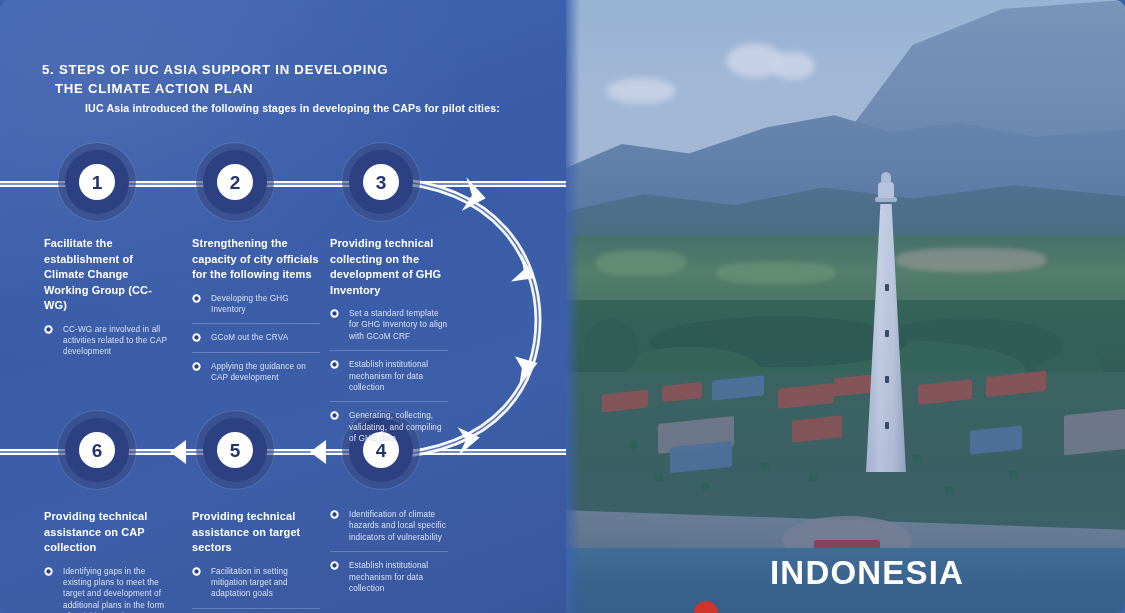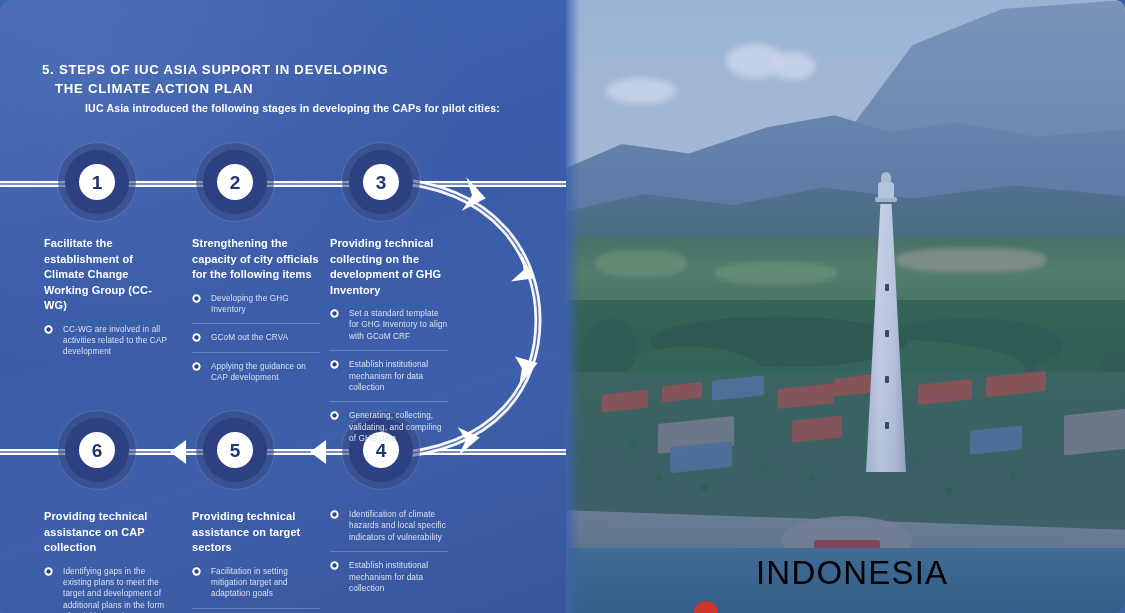--- a/index.html
+++ b/index.html
@@ -210,22 +210,22 @@
     background:linear-gradient(180deg, rgba(60,98,174,0.26) 0%, rgba(52,84,156,0.30) 55%, rgba(46,76,148,0.40) 100%);
     pointer-events:none;
   }
   #photo .edge-fade {
     position:absolute; left:0; top:0; width:14px; height:100%;
     background:linear-gradient(90deg, rgba(60,98,174,0.85), rgba(60,98,174,0));
     pointer-events:none;
   }
 
   #country-label {
-    position:absolute; left:190px; top:556px; z-index:6;
-    color:#000000; font-size:33px; font-weight:normal; letter-spacing:1.2px;
+    position:absolute; left:204px; top:556px; z-index:6;
+    color:#ffffff; font-size:33px; font-weight:bold; letter-spacing:1.2px;
     line-height:1; text-transform:uppercase;
   }
   .red-dot {
     position:absolute; left:128px; top:601px; width:24px; height:24px;
     border-radius:50%; background:#d0352b; z-index:6;
   }
 </style>
 </head>
 <body>
 

